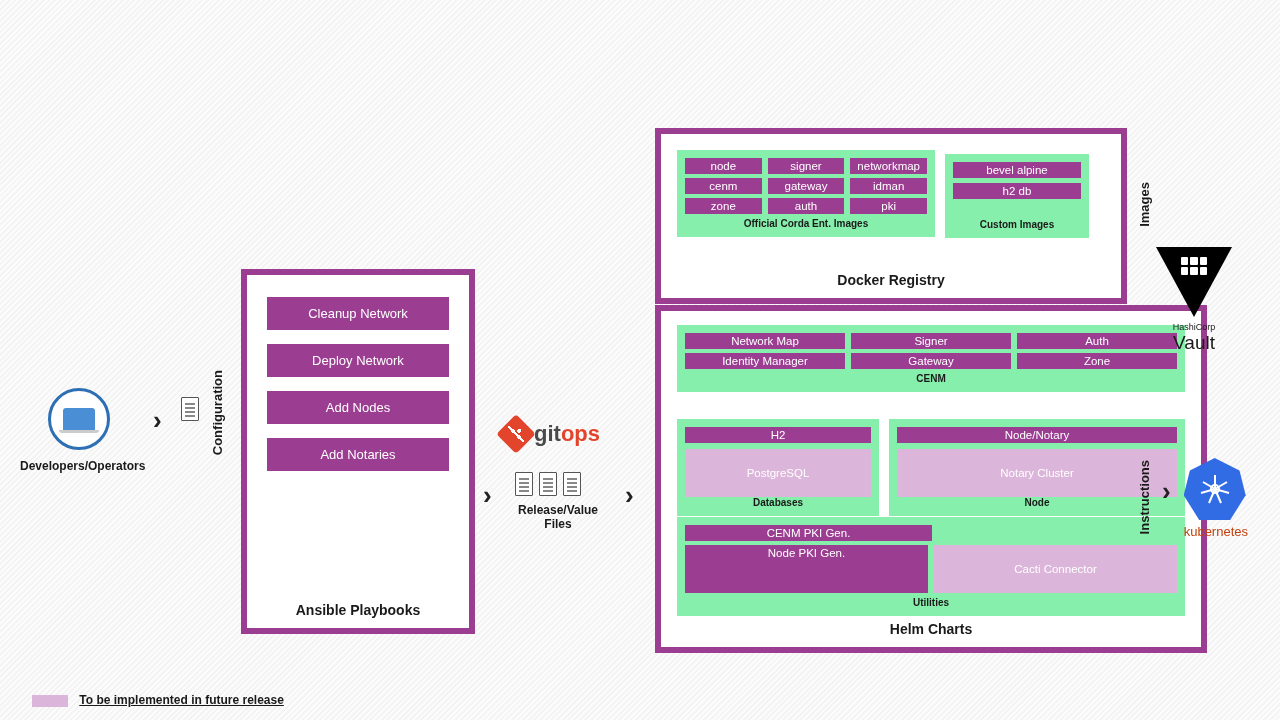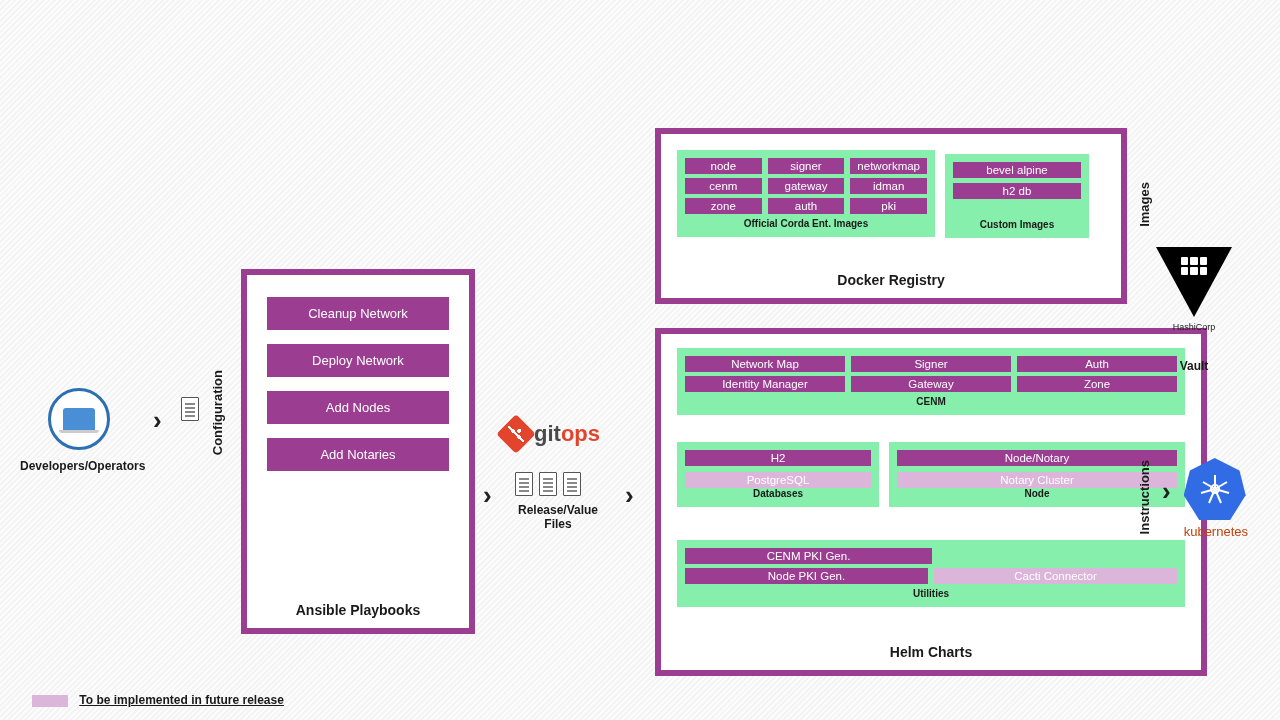--- a/index.html
+++ b/index.html
@@ -5,21 +5,21 @@
 * { box-sizing: border-box; margin: 0; padding: 0; }
 body {
   font-family: -apple-system, "Segoe UI", Arial, sans-serif;
   background: repeating-linear-gradient(135deg, #fcfcfc 0, #fcfcfc 2px, #f4f4f4 2px, #f4f4f4 4px);
   width: 1280px; height: 720px; position: relative; font-size: 12px; color: #1a1a1a;
 }
 .panel { position: absolute; background: #fff; border: 6px solid #9b3d91; }
 .panel-title { position: absolute; bottom: 10px; left: 0; right: 0; text-align: center; font-weight: 700; font-size: 14px; }
 .btn-dark { background: #9b3d91; color: #fff; text-align: center; padding: 9px 4px; font-size: 13px; font-weight: 500; }
 .pill { background: #9b3d91; color: #fff; text-align: center; padding: 2px 4px; font-size: 11.5px; }
-.pill-light { background: #dcb6da; color: #fff; text-align: center; padding: 2px 4px; font-size: 11.5px; }
+.pill-light { background: #dcb6da; color: #fff; text-align: center; padding: 18px 4px; font-size: 11.5px; }
 .subbox { background: #86efac; padding: 8px; position: absolute; }
 .sub-title { text-align: center; font-weight: 700; font-size: 10px; }
 .vlabel { position: absolute; writing-mode: vertical-rl; transform: rotate(180deg); font-weight: 700; font-size: 13px; }
 .arrow { position: absolute; font-size: 26px; font-weight: 900; color: #222; }
 .file-icon { width: 18px; height: 24px; border: 1.5px solid #555; border-radius: 1px; position: relative; display: inline-block; margin: 0 3px; background: #fff; }
 .file-icon::before { content: ""; position: absolute; top: 5px; left: 3px; right: 3px; height: 1.5px; background: #888; box-shadow: 0 4px 0 #888, 0 8px 0 #888, 0 12px 0 #888; }
 .avatar { width: 62px; height: 62px; border: 3px solid #2c6fb3; border-radius: 50%; background: #fff; display: flex; align-items: center; justify-content: center; }
 .laptop { width: 32px; height: 22px; background: #4a8fd6; border-radius: 3px 3px 0 0; position: relative; }
 .laptop::after { content: ""; position: absolute; left: -4px; right: -4px; bottom: -3px; height: 3px; background: #ccc; border-radius: 0 0 3px 3px; }
 .vault-tri { width: 0; height: 0; border-left: 38px solid transparent; border-right: 38px solid transparent; border-top: 70px solid #000; position: relative; }
@@ -100,21 +100,21 @@
   </div>
   <div class="subbox" style="left:284px; top:20px; width:144px;">
     <div class="pill" style="margin-bottom:5px;">bevel alpine</div>
     <div class="pill">h2 db</div>
     <div style="height:20px;"></div>
     <div class="sub-title">Custom Images</div>
   </div>
   <div class="panel-title">Docker Registry</div>
 </div>
 
-<div class="panel" style="left:655px; top:328px; width:552px; height:348px;">
+<div class="panel" style="left:655px; top:305px; width:552px; height:348px;">
   <div class="subbox" style="left:16px; top:14px; right:16px;">
     <div class="row">
         <div class="pill">Network Map</div>
         <div class="pill">Signer</div>
         <div class="pill">Auth</div>
       </div>
     <div class="row">
         <div class="pill">Identity Manager</div>
         <div class="pill">Gateway</div>
         <div class="pill">Zone</div>
@@ -154,21 +154,21 @@
     <div class="vault-dots">
         <span></span>
         <span></span>
         <span></span>
         <span></span>
         <span></span>
         <span></span>
       </div>
   </div>
   <div style="font-size:9px; margin-top:2px;">HashiCorp</div>
-  <div style="font-weight:700; font-size:12px;margin-top:27px;">Vault</div>
+  <div style="font-weight:400; font-size:19px;">Vault</div>
 </div>
 
 <div class="arrow" style="left:1162px; top:476px;">›</div>
 
 <div style="position:absolute; right:32px; top:458px; text-align:center;">
   <div class="k8s-wheel">
     <svg viewBox="0 0 40 40">
         <g stroke="#fff" stroke-width="2" fill="none">
           <circle cx="20" cy="20" r="4"></circle>
           <line x1="20" y1="20" x2="20" y2="6"></line>

